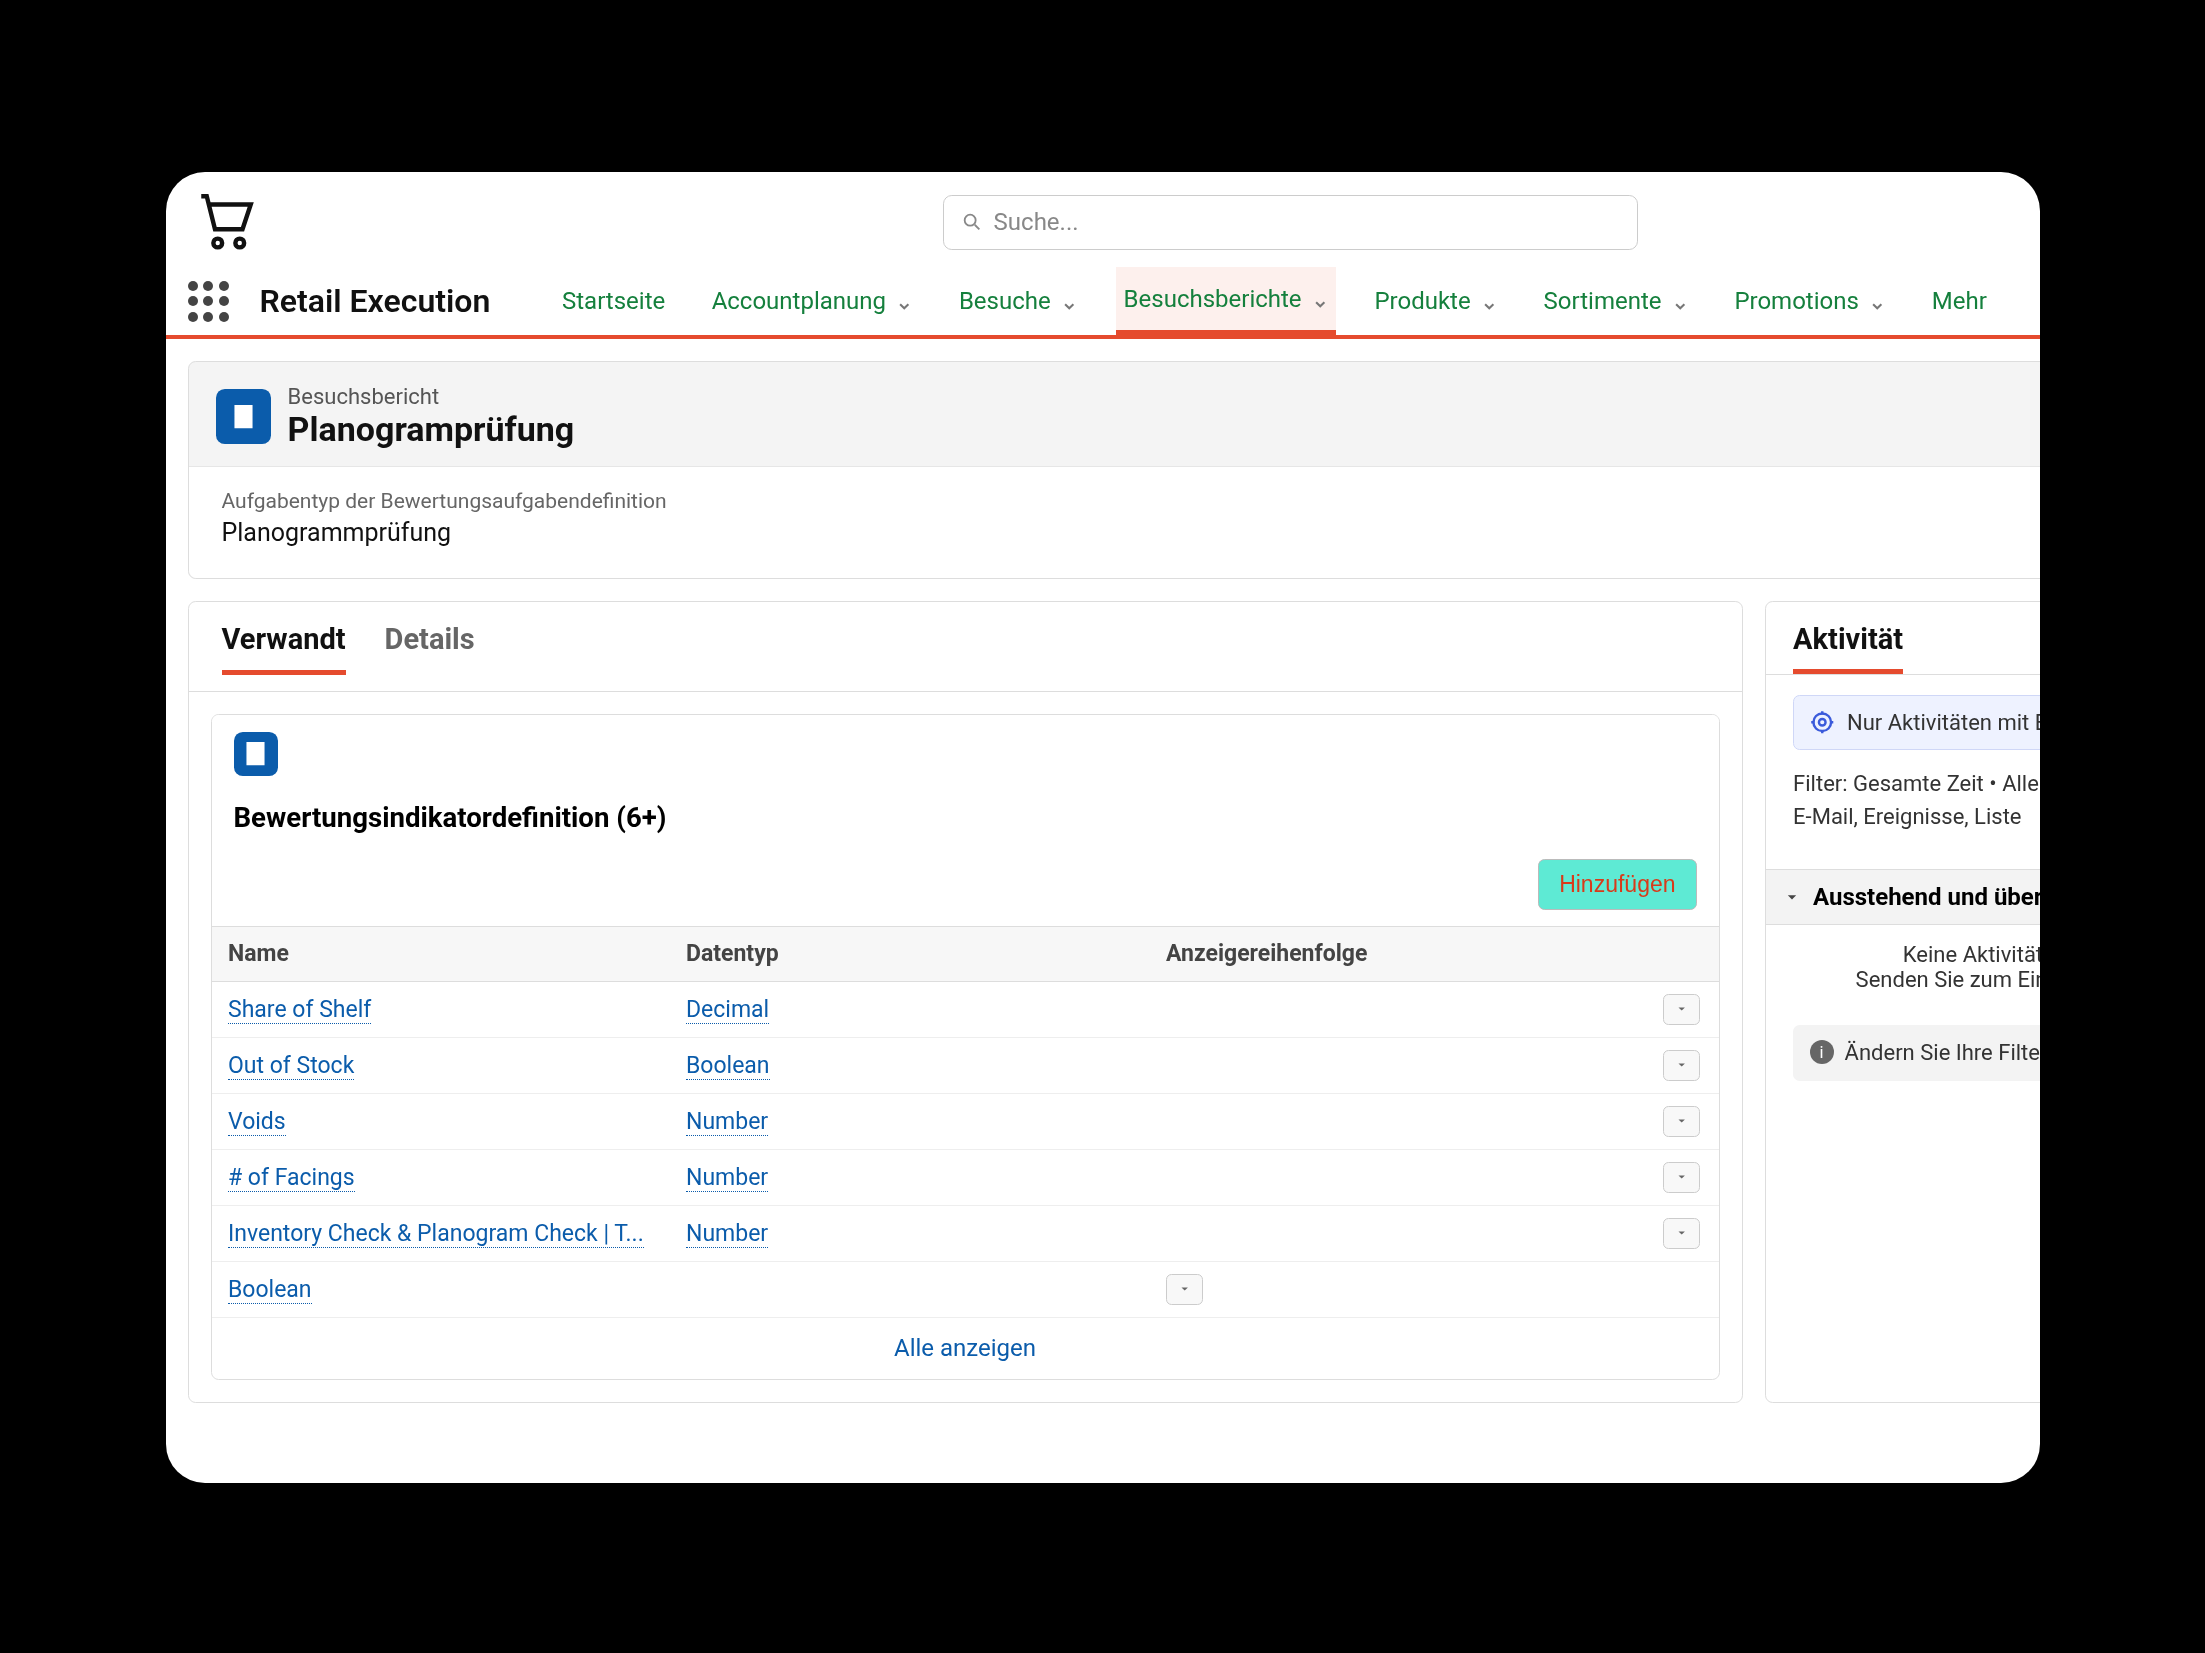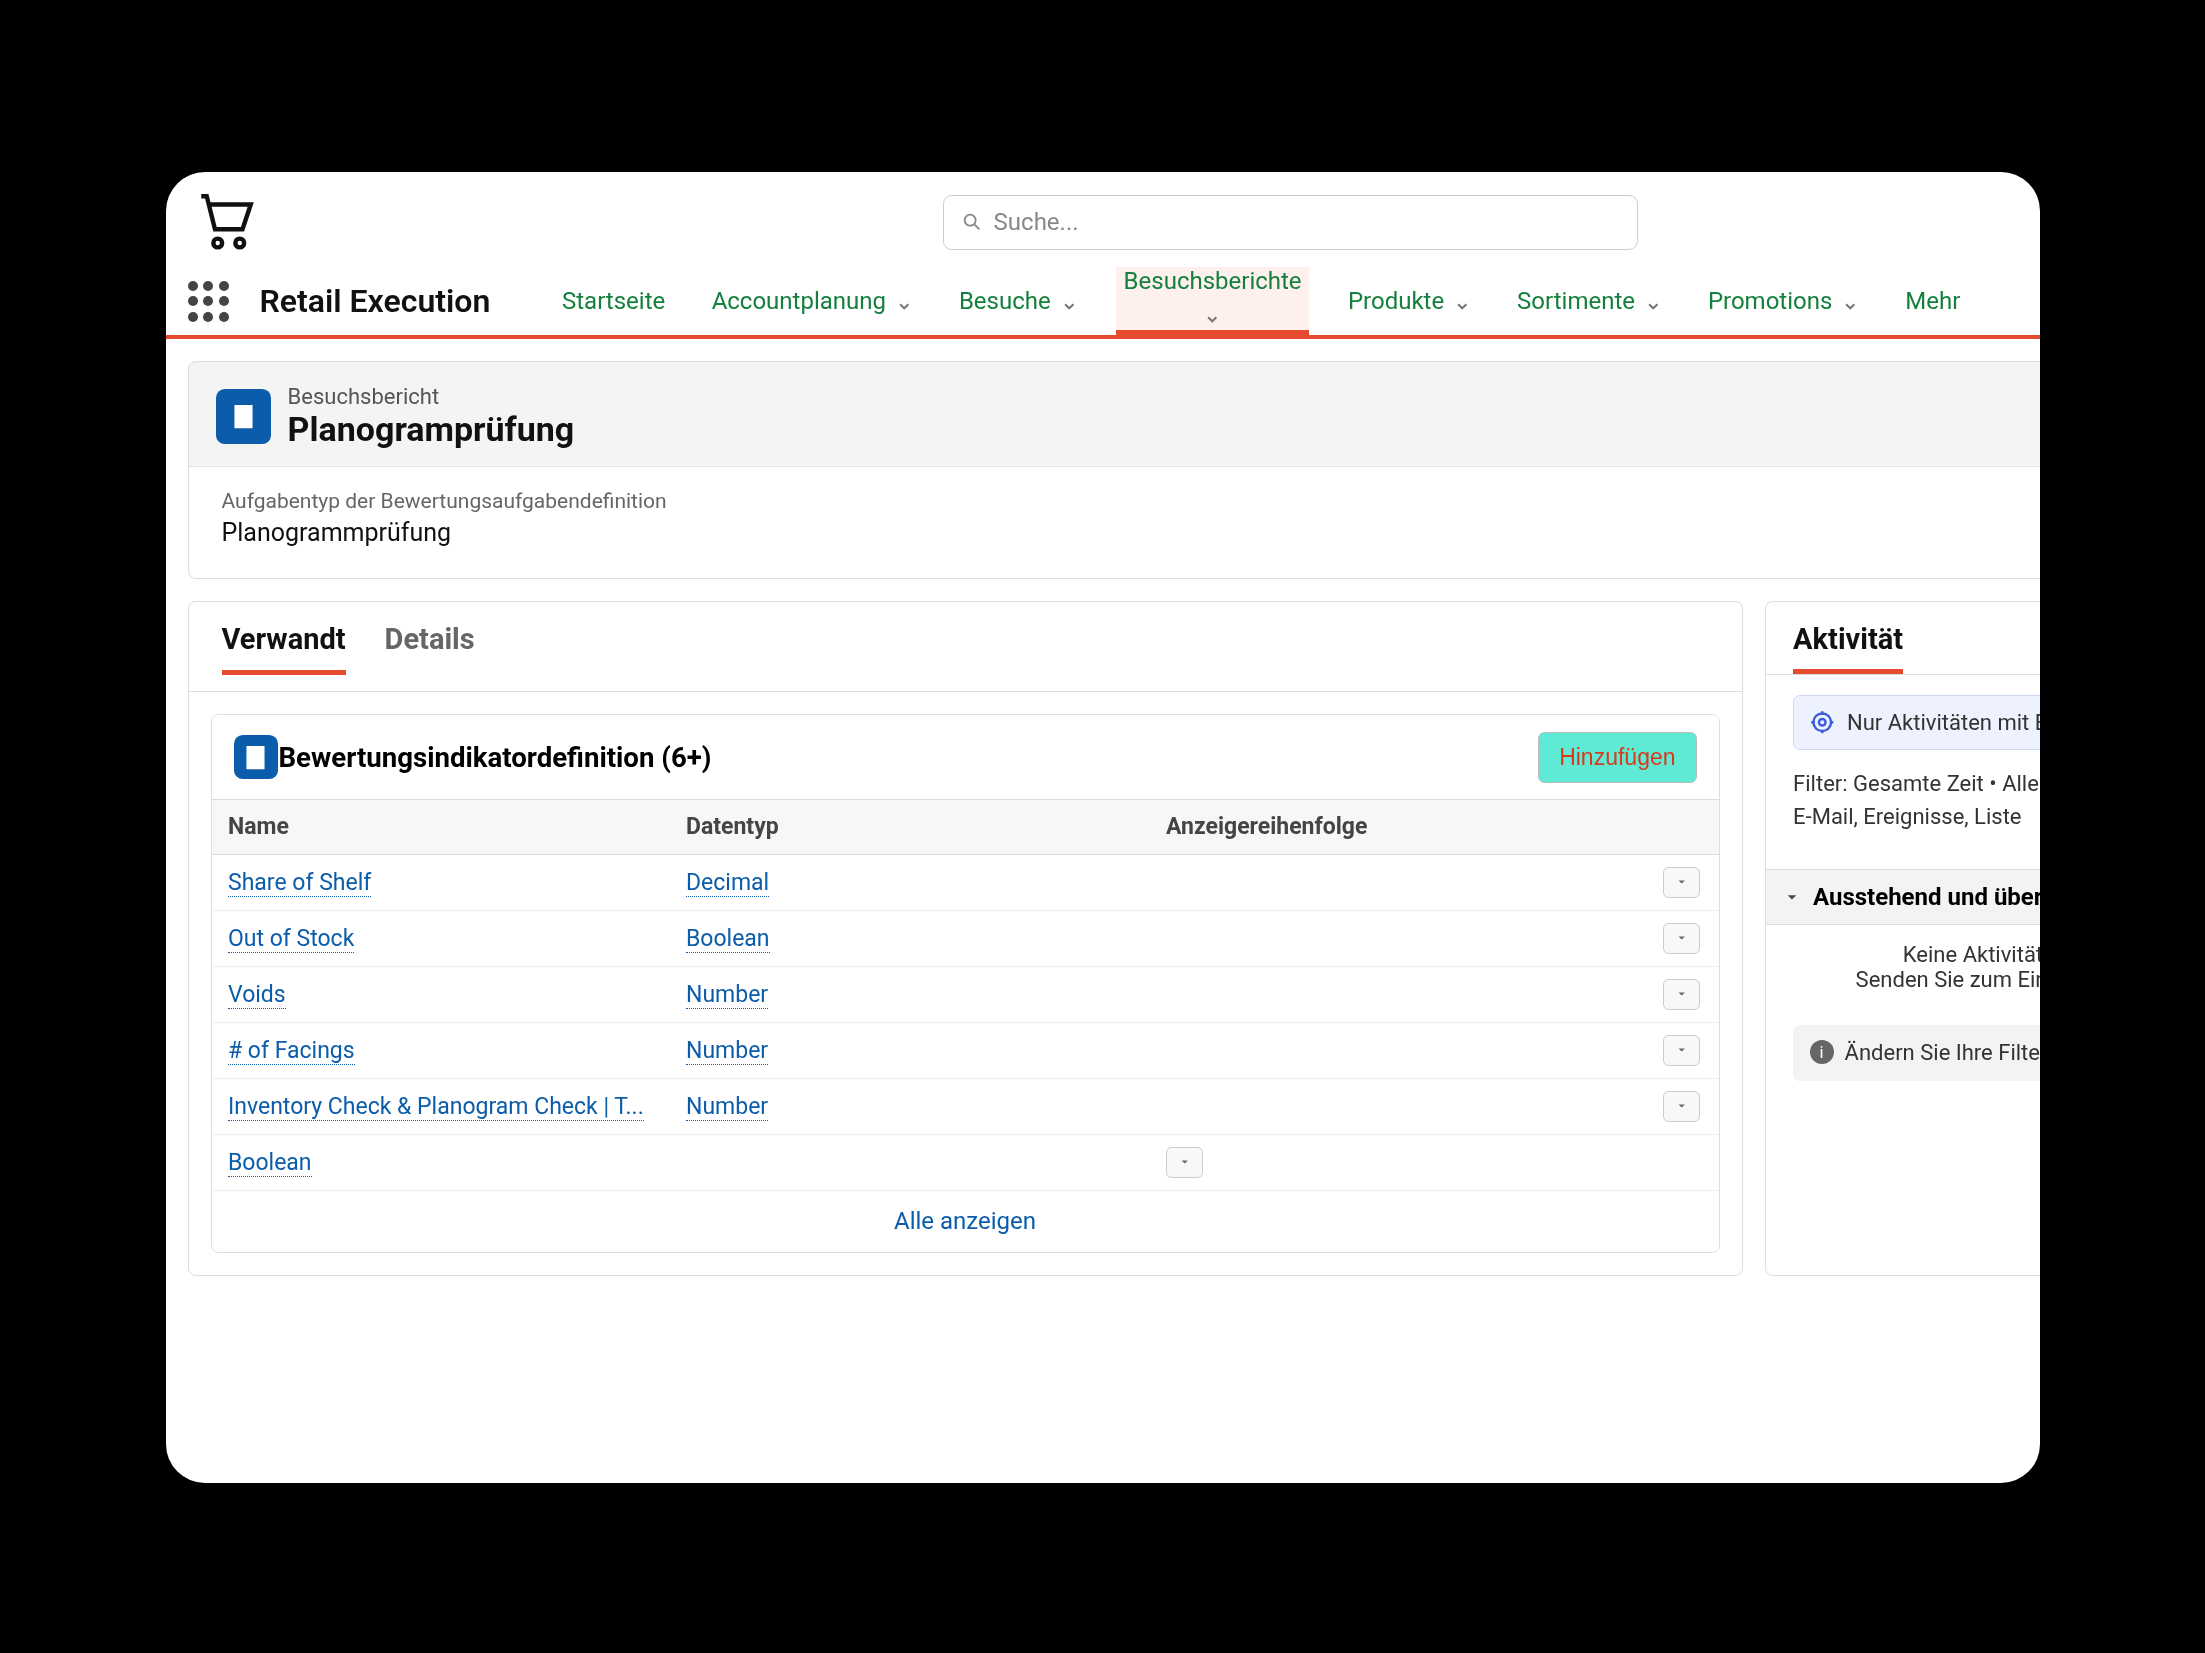--- a/index.html
+++ b/index.html
@@ -88,21 +88,20 @@
     font-size: 24px;
     color: #15803d;
     height: 100%;
     padding: 0 7.7px;
     cursor: pointer;
     text-align: right;
   }
   .nav-item.active {
     background: #fdf0ed;
     border-bottom: 5.5px solid #e54b2e;
-    flex-direction: column;
   }
   .chev { width: 16.5px; height: 16.5px; }
   .chev svg { width:100%; height:100%; stroke:#777; fill:none; stroke-width:3; }
 
   
   .record-header {
     margin: 22px 22px 0 22px;
     border: 1.1px solid #ddd;
     border-radius: 7.7px;
     background: #f4f4f4;
@@ -175,25 +174,25 @@
 
   
   .rel-card {
     margin: 22px;
     border: 1.1px solid #ddd;
     border-radius: 7.7px;
     overflow: hidden;
   }
   .rel-header {
     display: flex;
-    align-items: center;
     padding: 16.5px 22px;
-    gap: 1px;
+    gap: 25px;
     background:#fff;
     border-bottom: 1.1px solid #ddd;
+    flex-direction: column;
   }
   .rel-header .record-icon { width:44px; height:44px; }
   .rel-title { font-size: 27.6px; font-weight:700; }
   .add-button {
     margin-left: auto;
     border: 1.1px solid #bbb;
     border-radius: 6.6px;
     padding: 11px 20px;
     font-size: 23px;
     background: #5eead4;

